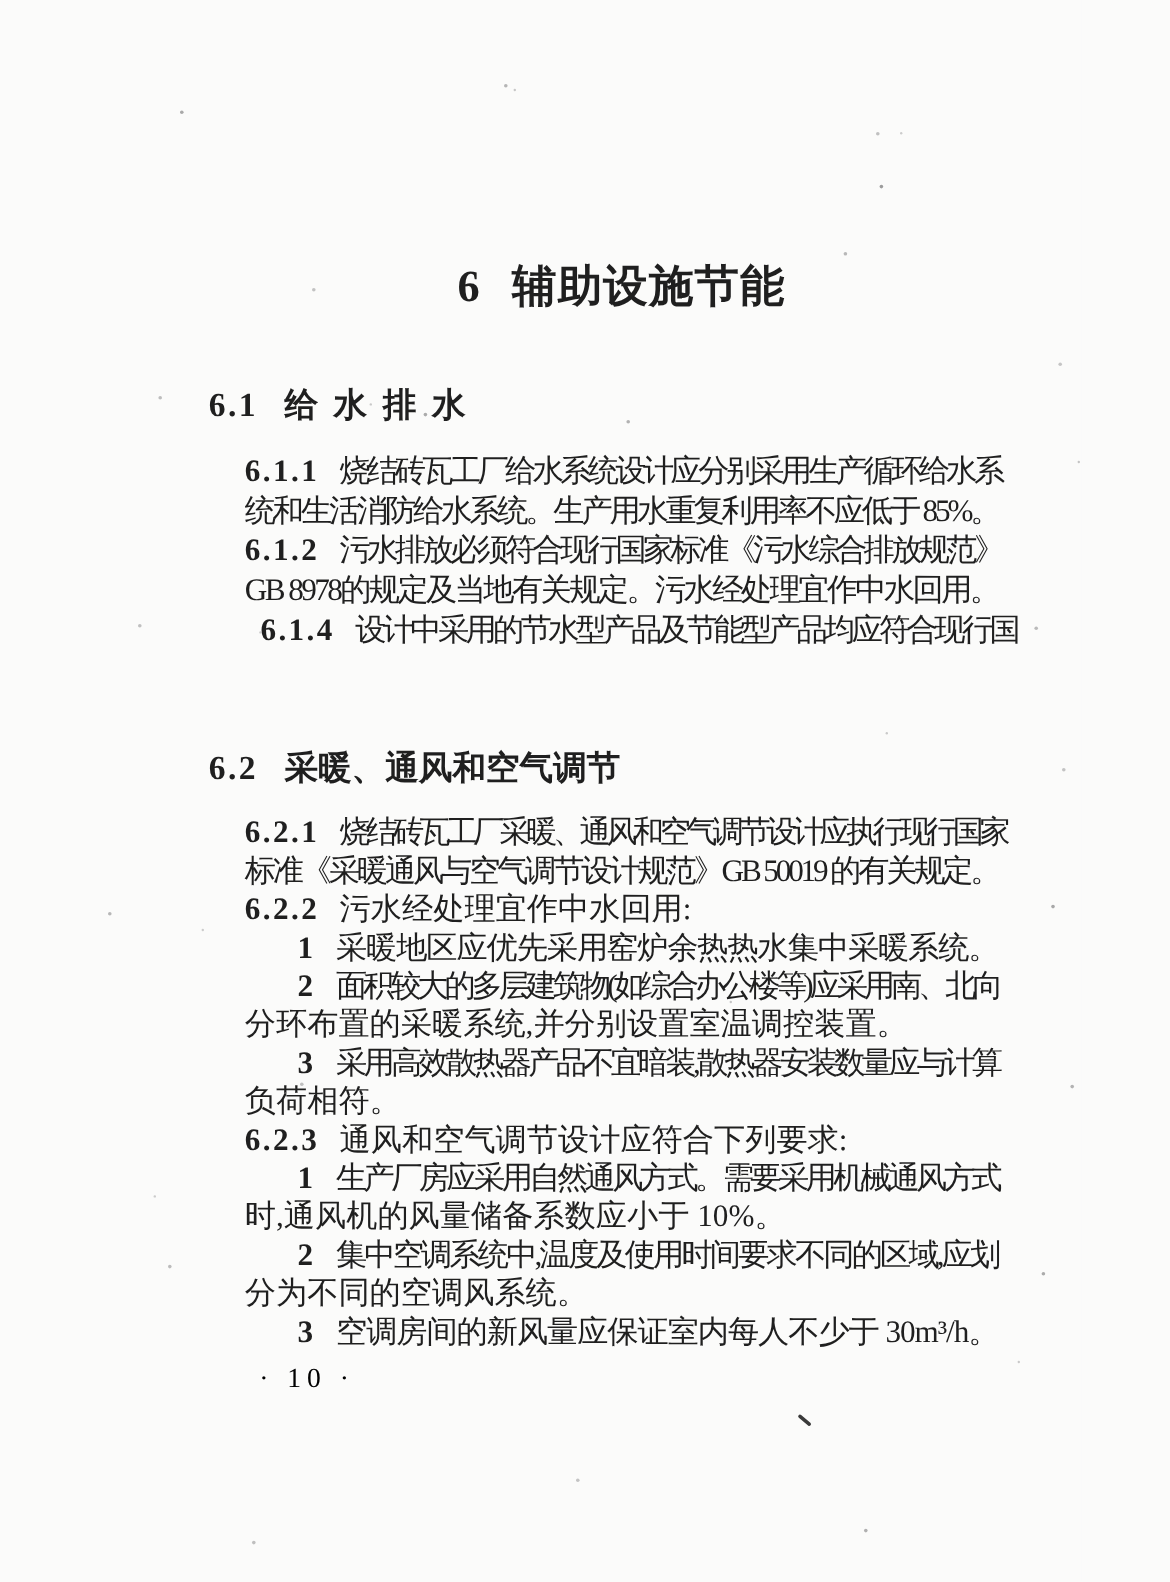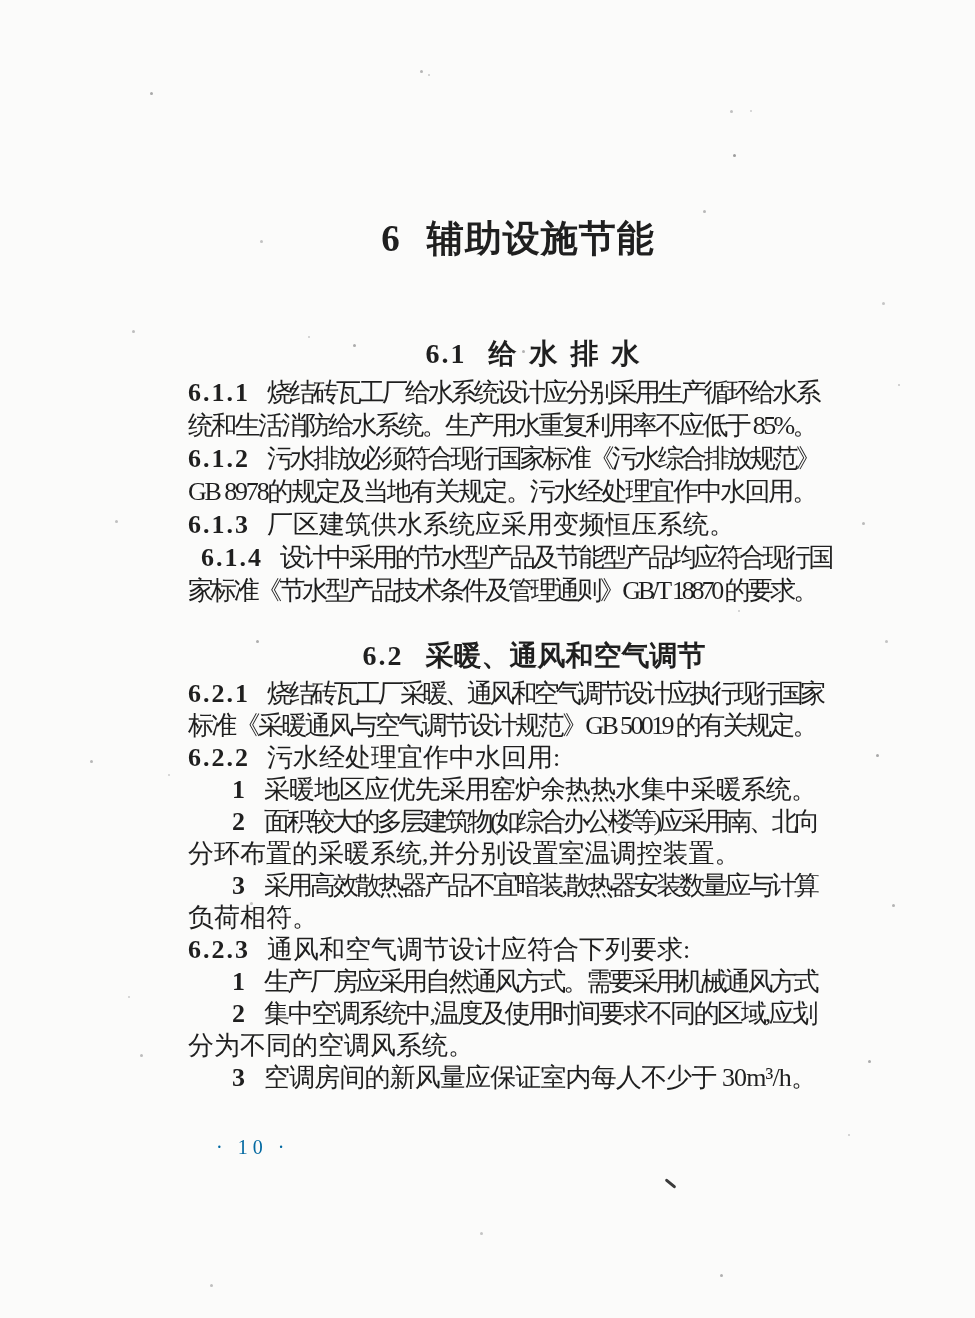--- a/index.html
+++ b/index.html
@@ -9,41 +9,41 @@
     font-family:"Liberation Serif","DejaVu Serif",serif;
   }
   
   .chapter {
     position:absolute; top:214px; left:174px; width:688px; margin:0;
     text-align:center; font-size:37px; font-weight:bold; letter-spacing:1px;
   }
   .chapter .num { margin-right:26px; }
   
   .sech {
-    position:absolute; left:174px; width:688px; margin:16px;
-    text-align:center; font-size:28px; font-weight:bold;
+    position:absolute; left:174px; width:688px; margin:0;
+    font-size:28px; font-weight:bold;
   }
   .sech .num { margin-right:22px; letter-spacing:2px; }
   .h61 { top:319px; }
   .h61 .t { letter-spacing:3px; }
   .h62 { top:621px; }
   
-  .sec { position:absolute; left:188px; width:628px; }
+  .sec { position:absolute; left:204px; width:628px; }
   .sec1 { top:376px; }
   .sec2 { top:678px; }
   .sec1 .line { height:33px; line-height:33px; }
   .sec2 .line { height:32px; line-height:32px; }
   .line { font-size:26px; overflow:visible; }
   .line.indent { padding-left:44px; }
   .line .li { display:inline-block; white-space:nowrap; vertical-align:top; }
   .line b { font-weight:bold; letter-spacing:2px; margin-right:17px; }
   
   .pageno {
     position:absolute; left:216px; top:1136px;
-    font-size:20px; letter-spacing:5px; color:#0369a1;
+    font-size:23px; letter-spacing:5px; color:#000000;
   }
   
   .noise::before {
     content:""; position:absolute; left:150px; top:92px;
     width:3px; height:3px; border-radius:50%; background:#a9a9a9;
     box-shadow:
       270px -22px 0 #b5b5b5, 580px 18px 0 #c0c0c0, 583px 62px 0 #9c9c9c,
       770px 48px 0 #b0b0b0, 110px 148px 0 #c2c2c2, 553px 118px 0 #b8b8b8,
       757px 142px 0 #a5a5a5, -18px 238px 0 #bdbdbd, 203px 252px 0 #ababab,
       732px 210px 0 #c5c5c5, 372px 258px 0 #b2b2b2, 753px 300px 0 #9f9f9f,
@@ -79,40 +79,39 @@
 
   <h2 class="sech h61">
     <span class="num">6.1</span><span class="t">给 水 排 水</span>
   </h2>
 
   <div class="sec sec1">
       <div class="line fill"><span class="li" style="letter-spacing: -3.01724px;"><b>6.1.1</b><span>烧结砖瓦工厂给水系统设计应分别采用生产循环给水系</span></span></div>
       <div class="line fill"><span class="li" style="letter-spacing: -2.62662px;"><span>统和生活消防给水系统。生产用水重复利用率不应低于 85%。</span></span></div>
       <div class="line fill"><span class="li" style="letter-spacing: -3.01724px;"><b>6.1.2</b><span>污水排放必须符合现行国家标准《污水综合排放规范》</span></span></div>
       <div class="line fill"><span class="li" style="letter-spacing: -2.15417px;"><span>GB 8978的规定及当地有关规定。污水经处理宜作中水回用。</span></span></div>
-      <div class="line"><span class="li"><b>6.1.3</b><span>厂区建筑供水系统应采用变频恒压系统。</span></span></div>
       <div class="line fill"><span class="li" style="letter-spacing: -3.01724px; margin-left: 13px;"><b>6.1.4</b><span>设计中采用的节水型产品及节能型产品均应符合现行国</span></span></div>
-      <div class="line fill"><span class="li" style="letter-spacing: -3.14017px;"><span>家标准《节水型产品技术条件及管理通则》GB/T 18870 的要求。</span></span></div>
     </div>
 
   <h2 class="sech h62">
     <span class="num">6.2</span><span class="t">采暖、通风和空气调节</span>
   </h2>
 
   <div class="sec sec2">
       <div class="line fill"><span class="li" style="letter-spacing: -3.78333px;"><b>6.2.1</b><span>烧结砖瓦工厂采暖、通风和空气调节设计应执行现行国家</span></span></div>
       <div class="line fill"><span class="li" style="letter-spacing: -2.62891px;"><span>标准《采暖通风与空气调节设计规范》GB 50019 的有关规定。</span></span></div>
       <div class="line"><span class="li"><b>6.2.2</b><span>污水经处理宜作中水回用:</span></span></div>
       <div class="line indent"><span class="li" style="letter-spacing: -0.907609px; text-align: right;"><b>1</b><span>采暖地区应优先采用窑炉余热热水集中采暖系统。</span></span></div>
       <div class="line indent fill"><span class="li" style="letter-spacing: -3.40104px;"><b>2</b><span>面积较大的多层建筑物(如综合办公楼等)应采用南、北向</span></span></div>
       <div class="line"><span class="li"><span>分环布置的采暖系统,并分别设置室温调控装置。</span></span></div>
       <div class="line indent fill"><span class="li" style="letter-spacing: -3.11538px;"><b>3</b><span>采用高效散热器产品不宜暗装,散热器安装数量应与计算</span></span></div>
       <div class="line"><span class="li"><span>负荷相符。</span></span></div>
       <div class="line"><span class="li"><b>6.2.3</b><span>通风和空气调节设计应符合下列要求:</span></span></div>
       <div class="line indent fill"><span class="li" style="letter-spacing: -2.98px;"><b>1</b><span>生产厂房应采用自然通风方式。需要采用机械通风方式</span></span></div>
+      <div class="line"><span class="li"><span>时,通风机的风量储备系数应小于 10%。</span></span></div>
       <div class="line indent fill"><span class="li" style="letter-spacing: -2.35697px;"><b>2</b><span>集中空调系统中,温度及使用时间要求不同的区域,应划</span></span></div>
       <div class="line"><span class="li"><span>分为不同的空调风系统。</span></span></div>
       <div class="line indent"><span class="li" style="letter-spacing: -0.873843px;"><b>3</b><span>空调房间的新风量应保证室内每人不少于 30m³/h。</span></span></div>
     </div>
 
   <div class="stray"></div>
 
   <div class="pageno">
     <span>· 10 ·</span>
   </div>

